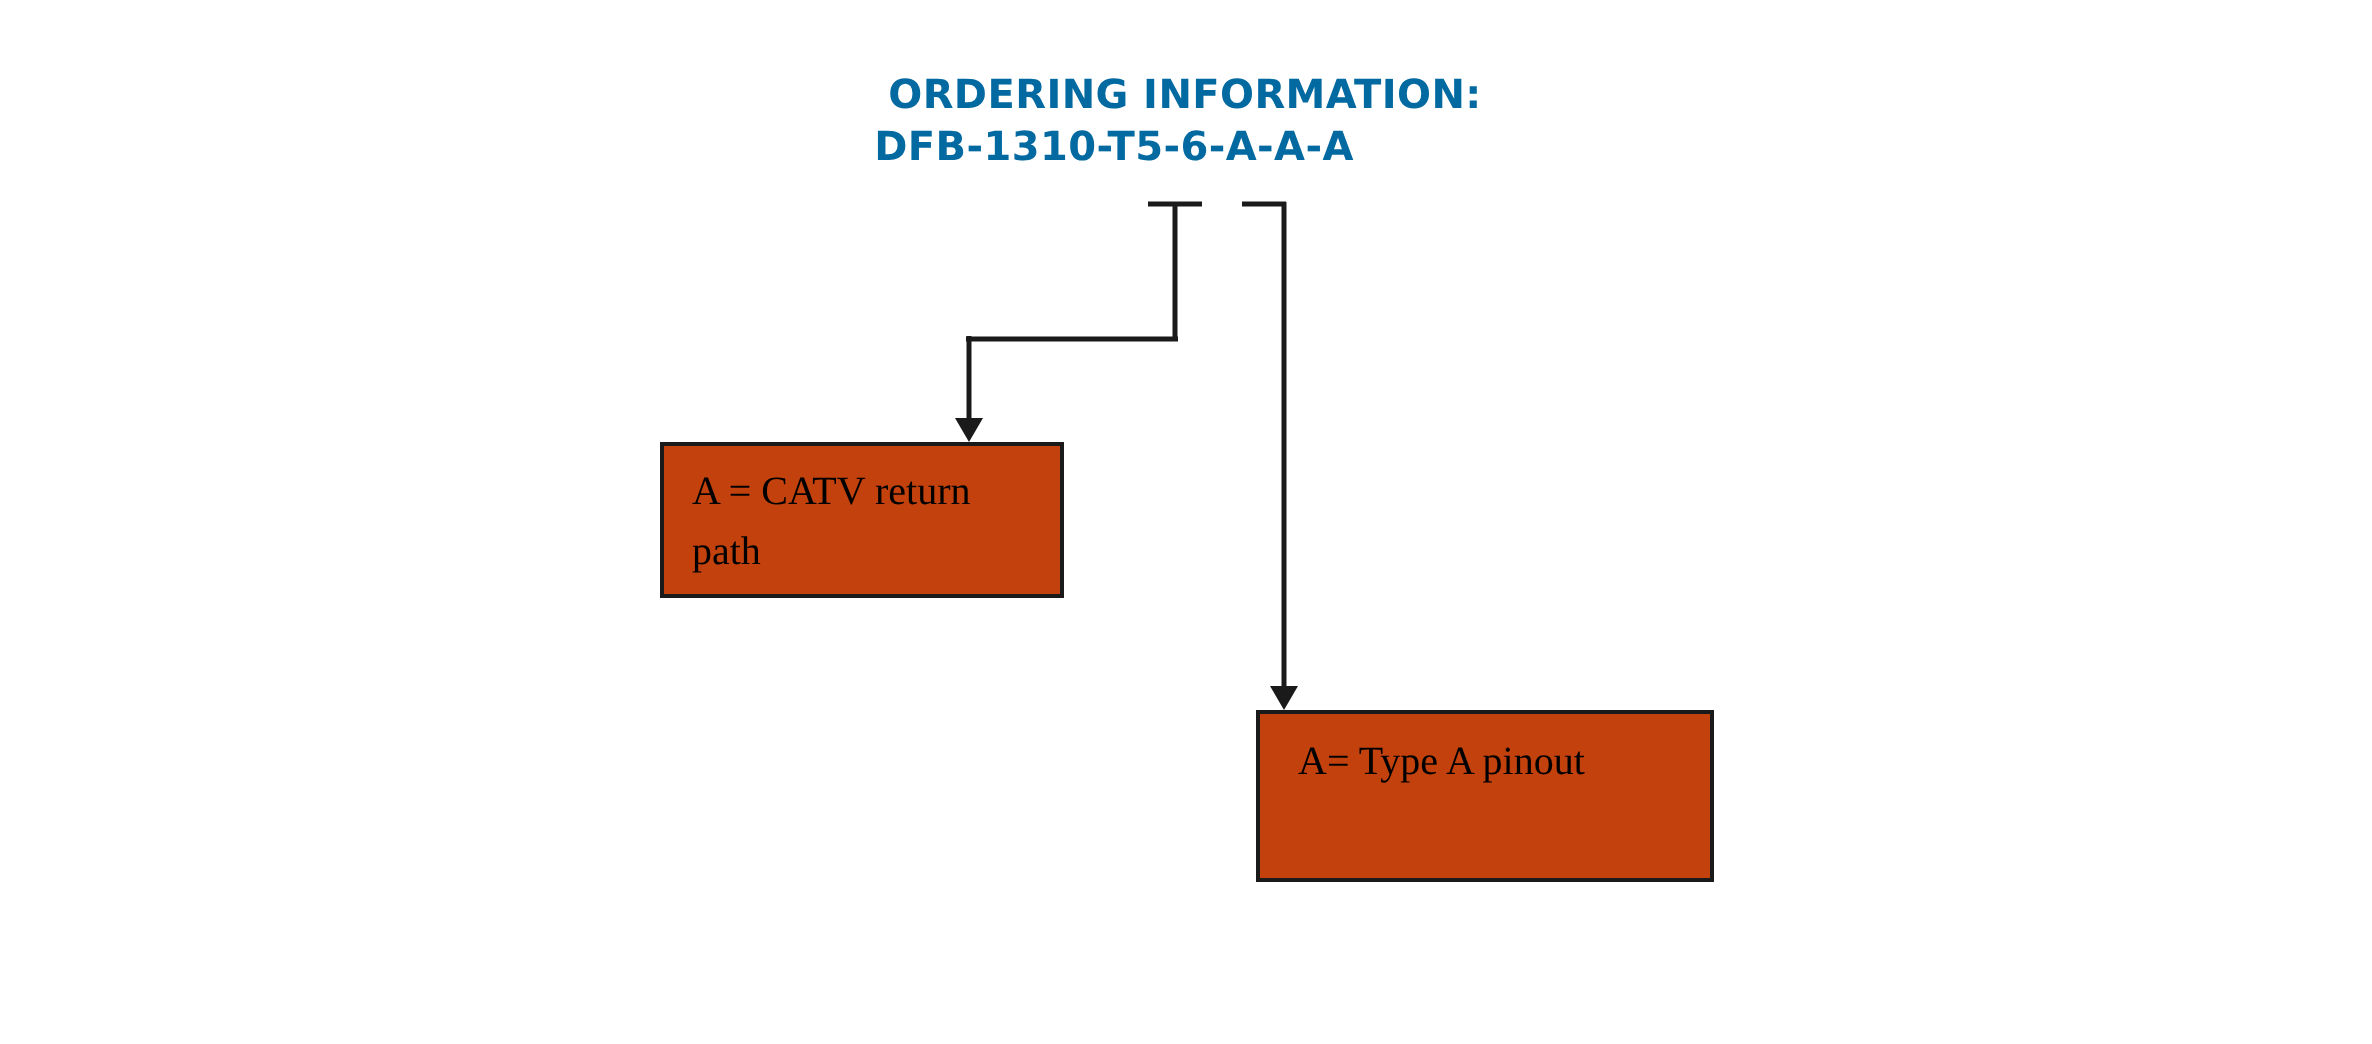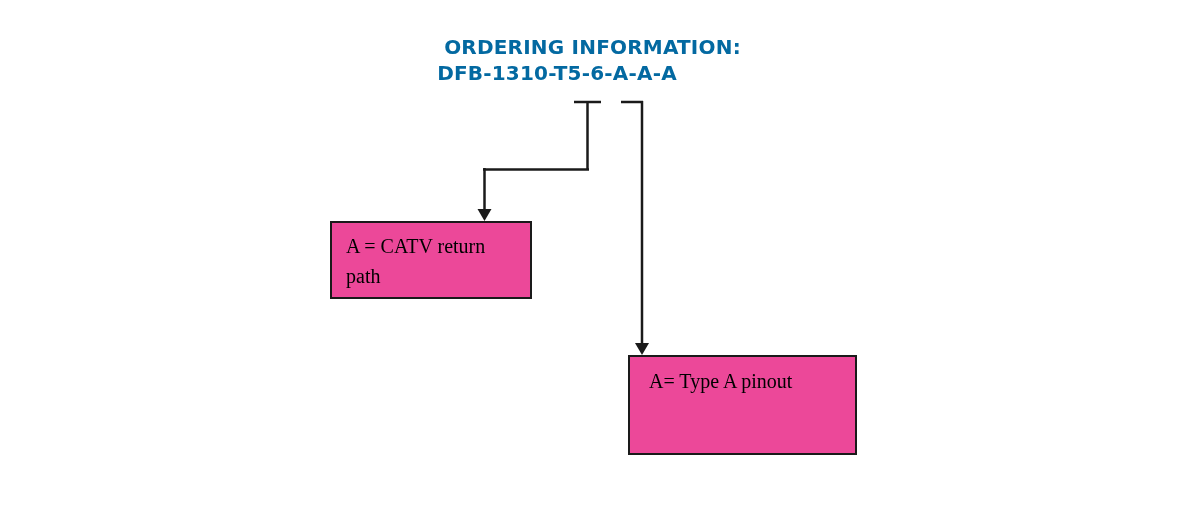--- a/index.html
+++ b/index.html
@@ -50,21 +50,21 @@
     left: 0;
     top: 0;
     width: 1186px;
     height: 522px;
   }
 
   
   .option-box {
     position: absolute;
     box-sizing: border-box;
-    background: #ec4899;
+    background: #c2410c;
     border: 2px solid #1a1a1a;
     font-family: "Liberation Serif", serif;
     color: #000000;
   }
   .option-text {
     font-size: 20px;
     line-height: 30px;
     white-space: pre-wrap;
     display: block;
   }
@@ -73,21 +73,21 @@
     left: 330px;
     top: 221px;
     width: 202px;
     height: 78px;
     padding: 8px 10px 0 14px;
   }
   #box-pinout {
     left: 628px;
     top: 355px;
     width: 229px;
-    height: 100px;
+    height: 86px;
     padding: 9px 10px 0 19px;
   }
 </style>
 </head>
 <body>
 
 <div id="canvas">
 
   <div class="title-block">
     <div class="title-line1">ORDERING INFORMATION:</div>

